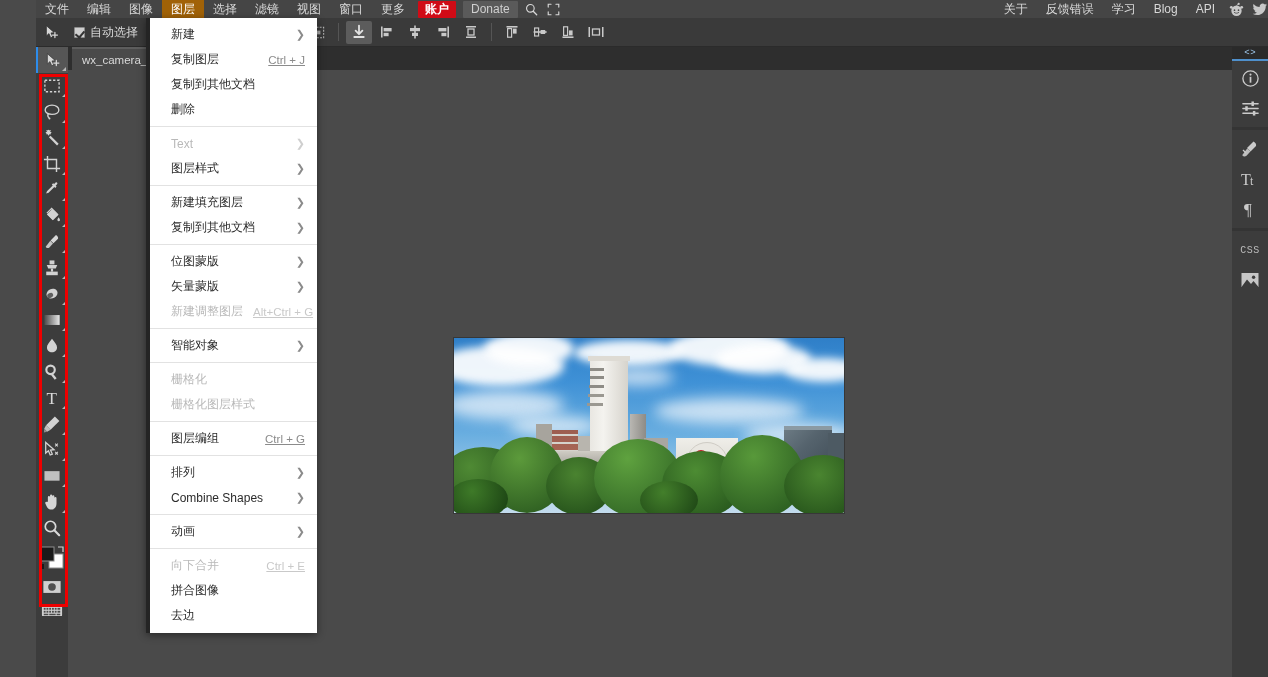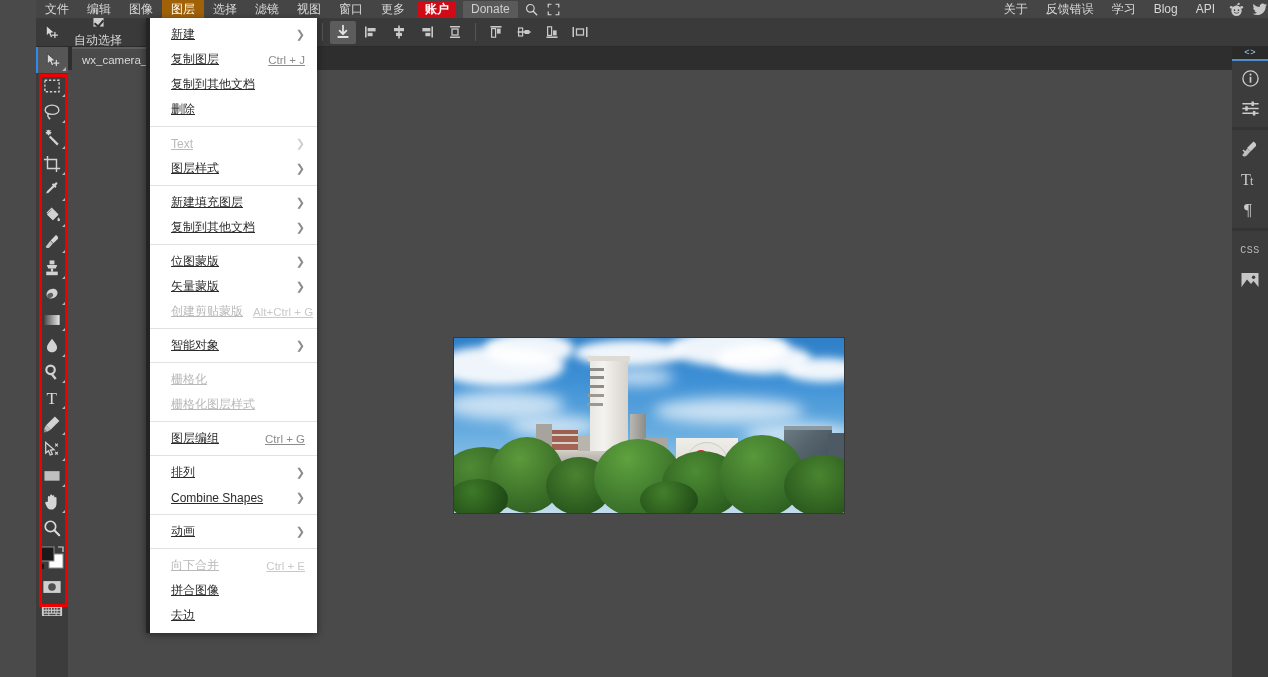--- a/index.html
+++ b/index.html
@@ -44,21 +44,21 @@
     background: #3a3a3a;
     display: flex; align-items: center;
     z-index: 30;
     border-bottom: 1px solid #2b2b2b;
   }
   #ob-tool-preview {
     width: 30px; height: 29px; display: flex; align-items: center; justify-content: center;
   }
   .ob-check {
     display: flex; align-items: center; gap: 5px;
-    font-size: 12px; color: #d8d8d8; padding: 0 8px; white-space: nowrap; flex-direction: column;
+    font-size: 12px; color: #d8d8d8; padding: 0 8px; white-space: nowrap;
   }
   .ob-check .box {
     width: 11px; height: 11px; background: #cfcfcf; border: 1px solid #8d8d8d;
     position: relative; border-radius: 1px;
   }
   .ob-check .box::after {
     content: ""; position: absolute; left: 2px; top: 1px;
     width: 4px; height: 7px; border: solid #333; border-width: 0 2px 2px 0;
     transform: rotate(40deg);
   }
@@ -158,21 +158,21 @@
     box-shadow: 0 2px 8px rgba(0,0,0,0.45);
     padding: 4px 0 5px 0;
     border-left: 4px solid #242424;
   }
   .mi {
     position: relative; height: 25px; display: flex; align-items: center;
     padding: 0 12px 0 21px; font-size: 12px; color: #2b2b2b;
     white-space: nowrap; cursor: default;
   }
   .mi.disabled { color: #b9b9b9; }
-  .mi .label { flex: 1; text-decoration: underline; }
+  .mi .label { flex: 1; }
   .mi .accel { color: #8b8b8b; font-size: 11.5px; padding-left: 10px; text-decoration: underline; }
   .mi.disabled .accel { color: #c9c9c9; }
   .mi .arrow {
     color: #8b8b8b; font-size: 11px; line-height: 1; padding-left: 10px;
   }
   .mi.disabled .arrow { color: #cfcfcf; }
   .menu-sep { height: 1px; background: #e2e2e2; margin: 4px 0; }
 </style>
 </head>
 <body>
@@ -785,21 +785,21 @@
       <div class="menu-sep"></div>
       <div class="mi">
         <span class="label">位图蒙版</span>
         <span class="arrow">❯</span>
       </div>
       <div class="mi">
         <span class="label">矢量蒙版</span>
         <span class="arrow">❯</span>
       </div>
       <div class="mi disabled">
-        <span class="label">创建剪贴蒙版</span>
+        <span class="label">新建调整图层</span>
         <span class="accel">Alt+Ctrl + G</span>
       </div>
       <div class="menu-sep"></div>
       <div class="mi">
         <span class="label">智能对象</span>
         <span class="arrow">❯</span>
       </div>
       <div class="menu-sep"></div>
       <div class="mi disabled">
         <span class="label">栅格化</span>

